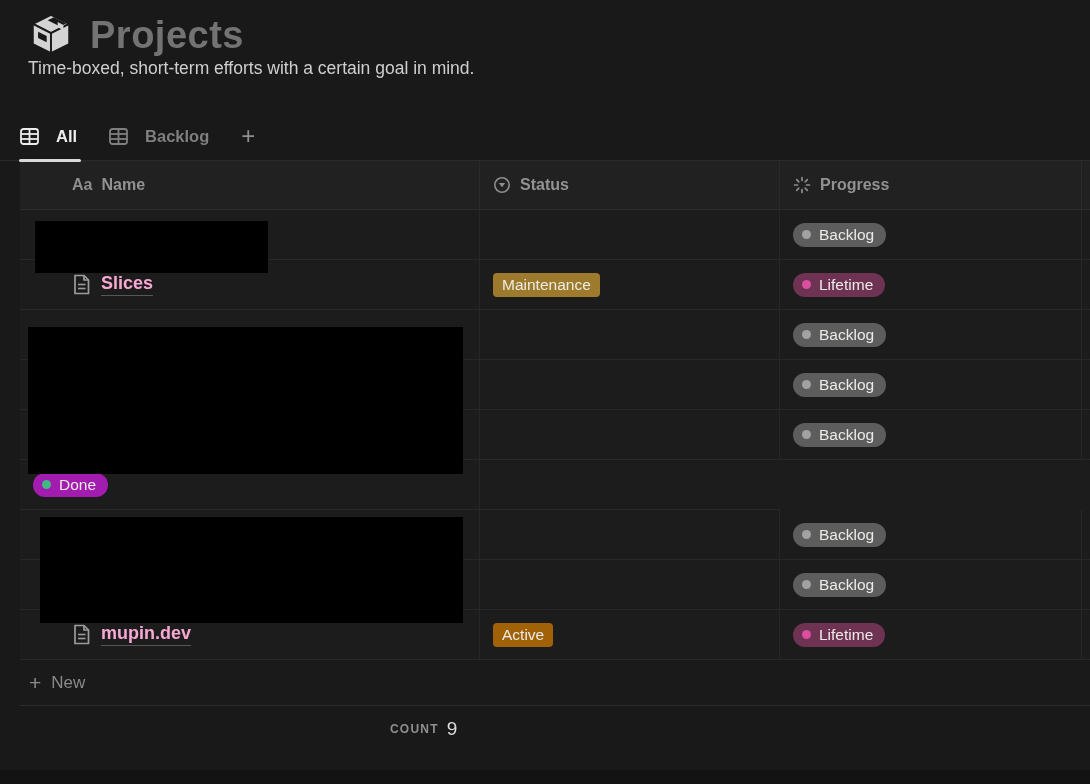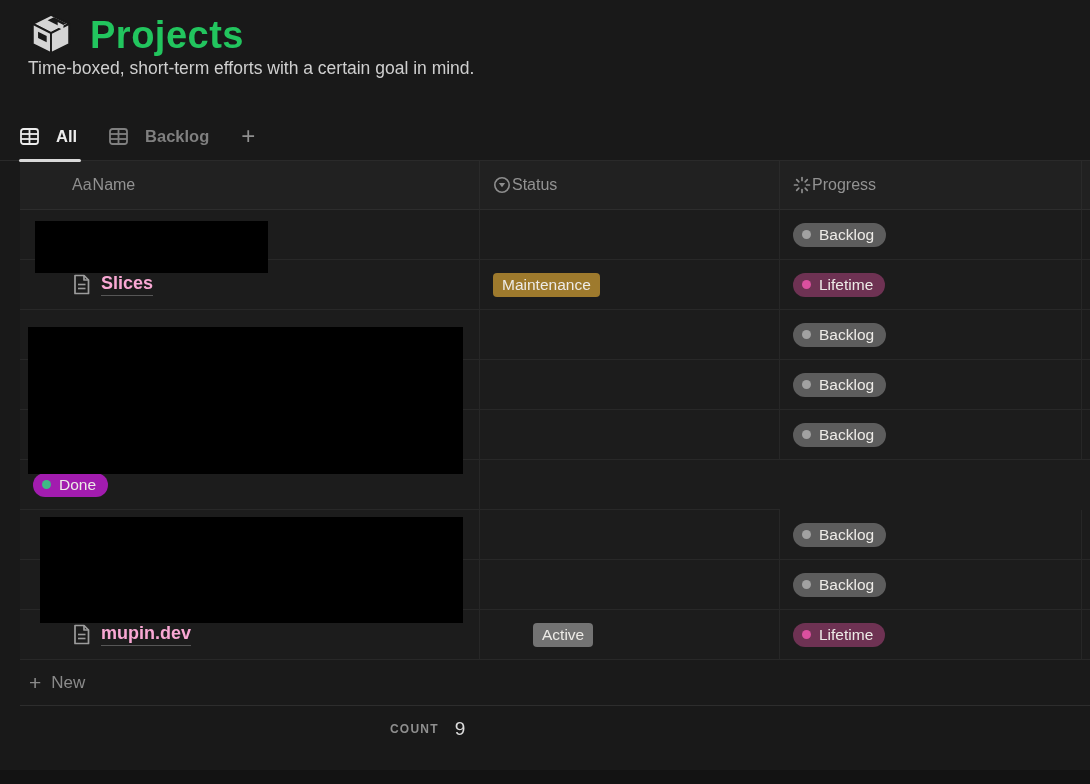--- a/index.html
+++ b/index.html
@@ -8,21 +8,21 @@
     position:relative;
     background:#191919;
     font-family:"Liberation Sans", sans-serif;
     color:#e6e6e6;
     overflow:hidden;
   }
   
   .page-header { padding:12px 0 0 28px; }
   .title-row { display:flex; align-items:center; gap:16px; }
   .page-icon { width:46px; height:46px; flex:0 0 auto; }
-  .page-title { font-size:38px; font-weight:800; letter-spacing:.5px; color:#22c55e; }
+  .page-title { font-size:38px; font-weight:800; letter-spacing:.5px; color:#737373; }
   .page-desc { margin-top:0; font-size:17.5px; color:#cfcfcf; }
 
   
   .tabs {
     margin-top:34px;
     padding-left:20px;
     display:flex; align-items:center; gap:32px;
     height:48px;
     border-bottom:1px solid #2a2a2a;
   }
@@ -35,23 +35,23 @@
   }
   .tab-icon { width:19px; height:17px; }
   .tab.active .tab-icon rect, .tab.active .tab-icon line { stroke:#ececec; }
   .tab-add { font-size:24px; color:#8f8f8f; font-weight:400; cursor:pointer; line-height:1; margin-top:-2px; }
 
   
   .table-wrap { margin-left:20px; width:1070px; }
   .tr { display:grid; grid-template-columns:460px 300px 302px 1fr; }
   .thead { height:49px; background:#212121; }
   .th {
-    display:flex; align-items:center; gap:1px;
+    display:flex; align-items:center; gap:9px;
     font-size:16px; color:#929292;
-    border-right:1px solid #2a2a2a; border-bottom:1px solid #2d2d2d;
+    border-right:1px solid #2a2a2a; border-bottom:1px solid #2d2d2d;font-weight:bold;
   }
   .th:last-child, .td:last-child { border-right:none; }
   .th.name-col { padding-left:52px; }
   .th.mid { padding-left:13px; }
   .aa-glyph { font-size:16px; color:#8d8d8d; letter-spacing:0; }
 
   .row { height:50px; background:#1c1c1c; }
   .td {
     display:flex; align-items:center;
     border-right:1px solid #272727; border-bottom:1px solid #282828;
@@ -68,36 +68,36 @@
   
   .pill {
     display:inline-flex; align-items:center;
     font-size:15.5px; color:#edebe7;
     padding:3px 9px; border-radius:4px; white-space:nowrap; cursor:pointer;
   }
   .pill.round { border-radius:999px; gap:8px; padding:3px 12px 3px 9px; }
   .dot { width:9px; height:9px; border-radius:50%; flex:0 0 auto; }
   .k-maintenance { background:#9e7a2d; }
   .k-inactive   { background:#8c4038; }
-  .k-active     { background:#737373;margin-left:40px; }
+  .k-active     { background:#a16207; }
   .k-backlog    { background:#5d5d5d; }
   .k-backlog .dot { background:#a2a2a2; }
   .k-lifetime   { background:#6e3253; }
   .k-lifetime .dot { background:#da509f; }
   .k-done       { background:#a21caf; }
   .k-done .dot  { background:#3fba85; }
 
   
   .new-row {
     height:46px; display:flex; align-items:center; gap:10px;
     padding-left:9px; color:#8a8a8a; font-size:17px; cursor:pointer;
     border-bottom:1px solid #2d2d2d; background:#1a1a1a;
   }
   .new-plus { font-size:21px; color:#8a8a8a; line-height:1; }
-  .count-row { height:46px; display:flex; align-items:center; padding-left:370px; gap:16px; }
+  .count-row { height:46px; display:flex; align-items:center; padding-left:370px; gap:8px; }
   .count-label { font-size:12px; letter-spacing:1.2px; color:#8f8f8f; font-weight:700; }
   .count-value { font-size:19px; color:#dcdcdc; }
 
   .bottom-strip { position:absolute; left:0; bottom:0; width:100%; height:14px; background:#131313; }
 
   
   .redaction { position:absolute; background:#000; }
 </style>
 </head>
 <body>

